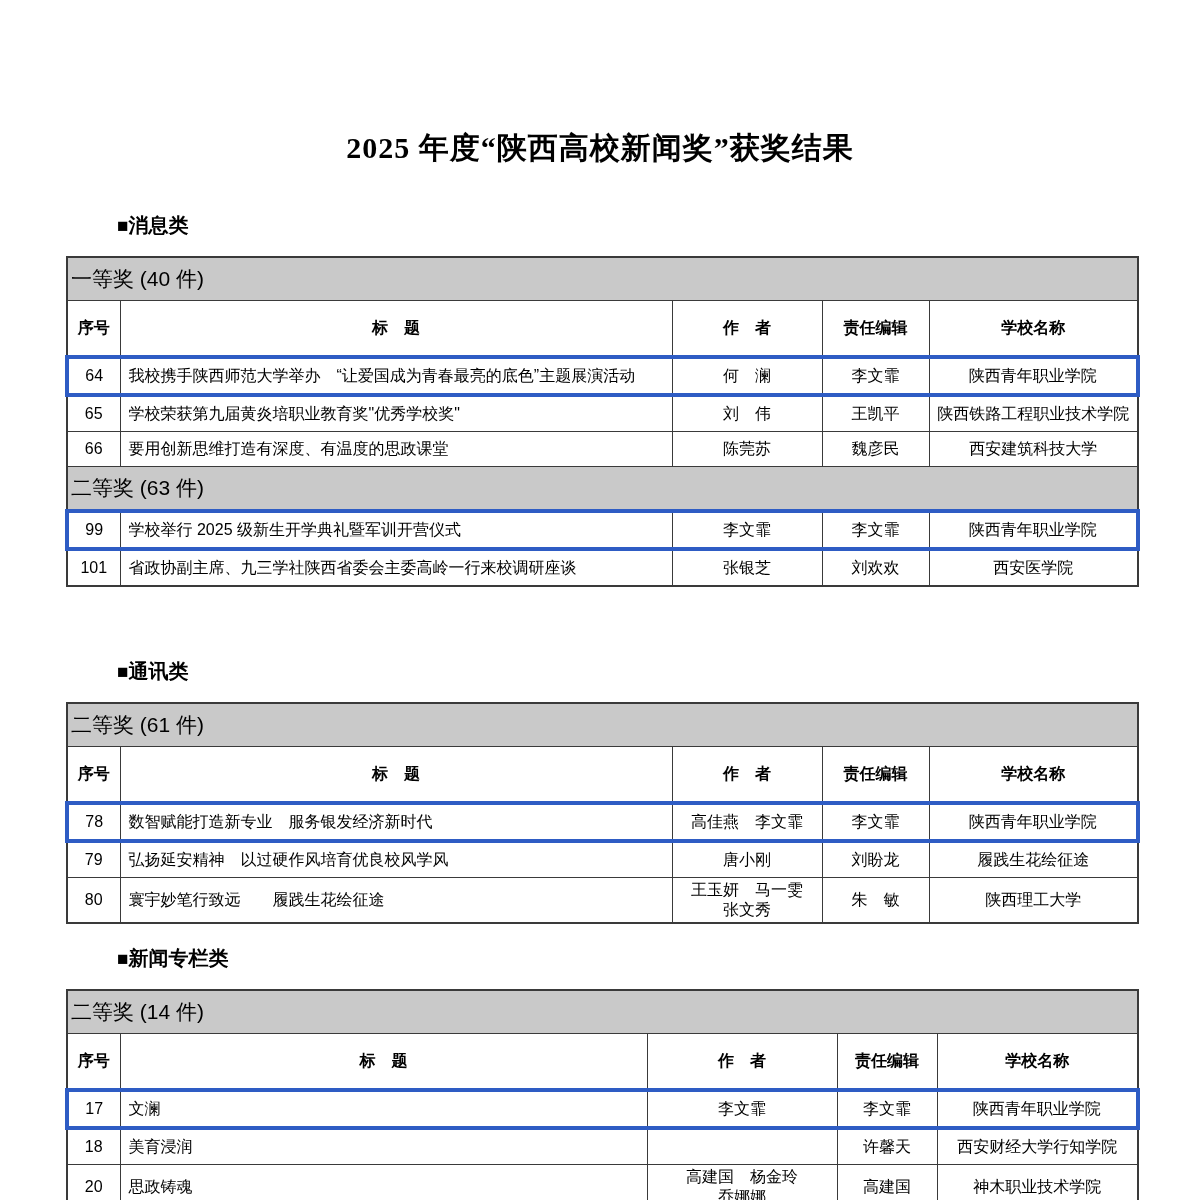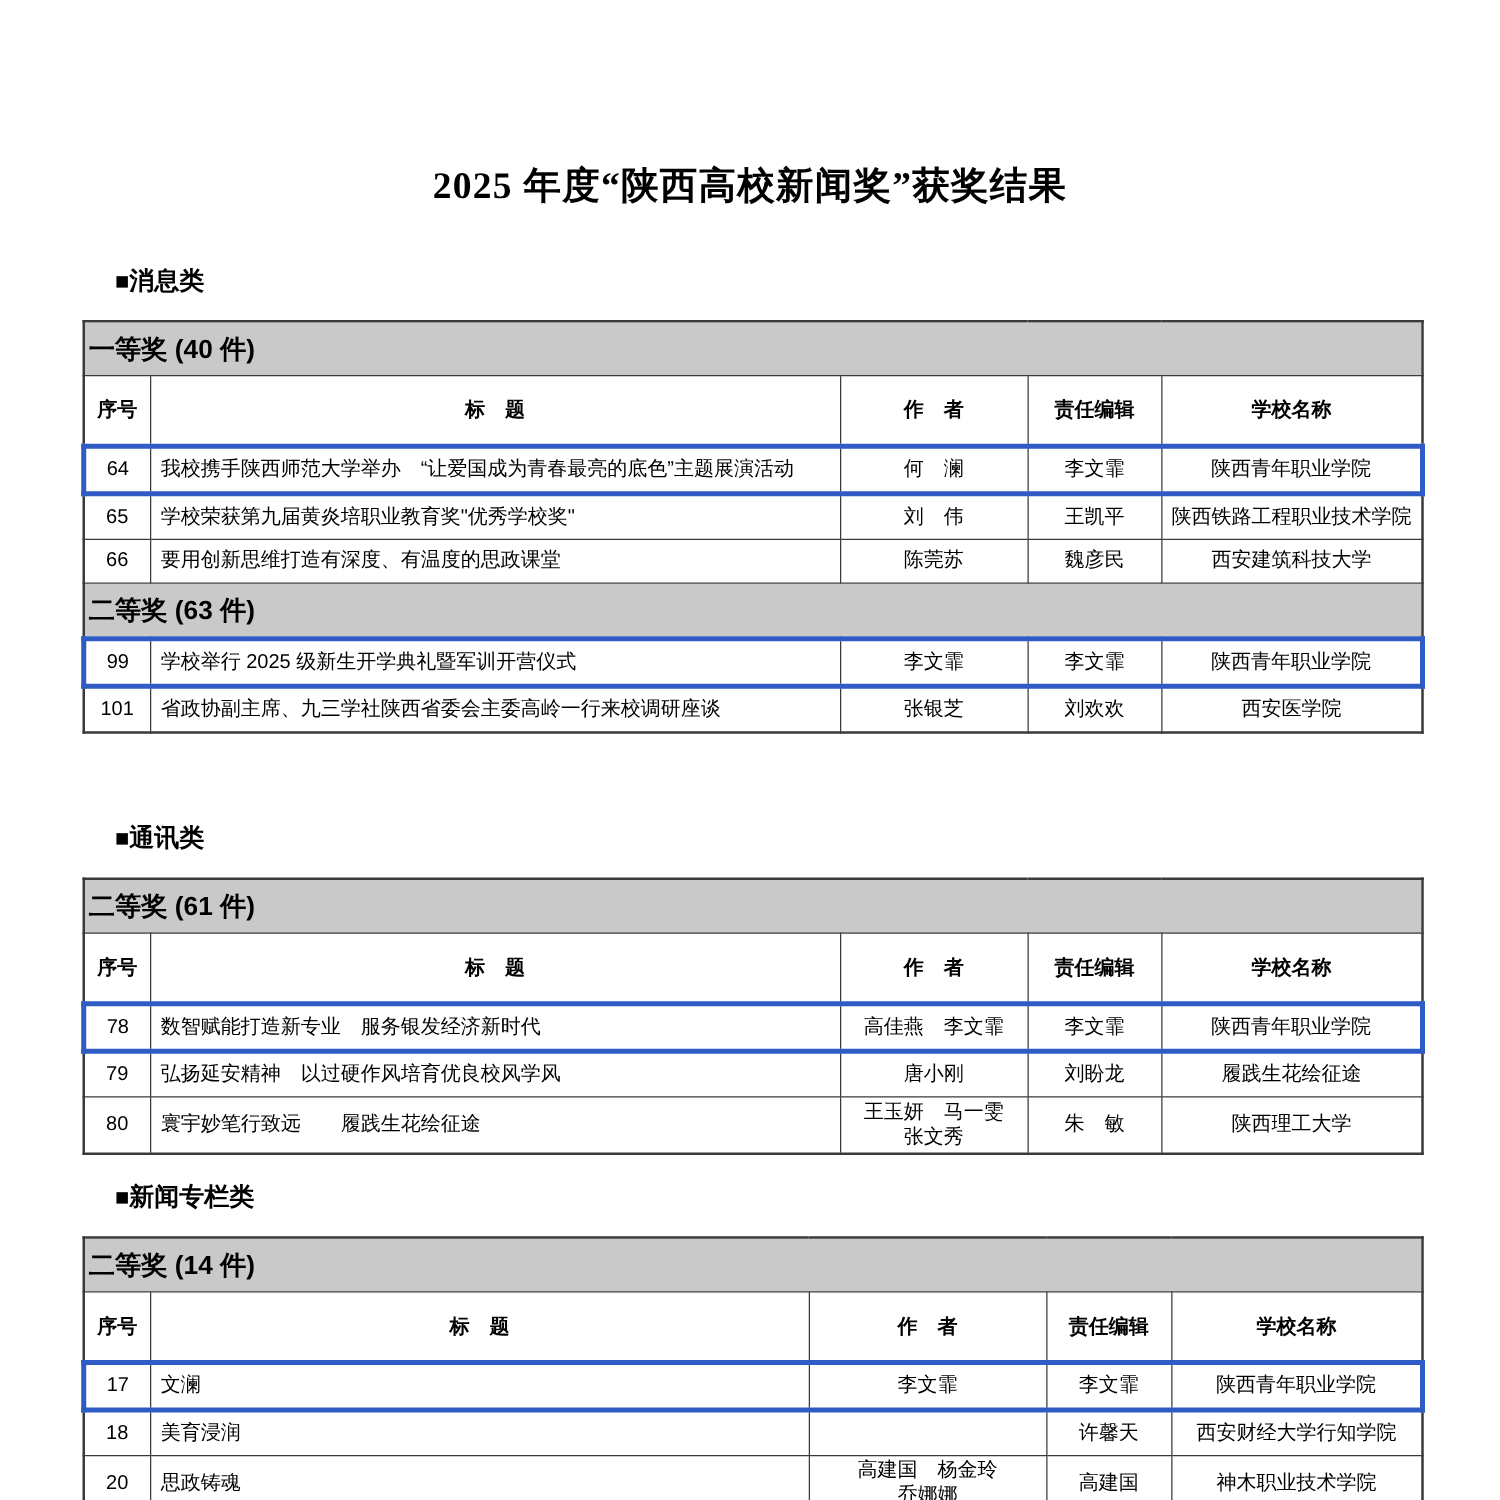--- a/index.html
+++ b/index.html
@@ -9,40 +9,40 @@
   }
   .page{position:relative;width:1200px;height:1200px;background:#fff;}
   .doc-title{
     padding-top:128px;margin:0 0 0 0;text-align:center;
     font-size:30px;font-weight:bold;letter-spacing:1px;
     font-family:"Liberation Serif","DejaVu Serif",serif;
   }
   .section-heading{
     font-family:"Liberation Sans","DejaVu Sans",sans-serif;
     font-weight:bold;font-size:20px;line-height:24px;
-    margin-left:92px;
+    margin-left:117px;
   }
   .sh-1{margin-top:44px;}
   .sh-2{margin-top:72px;}
   .sh-3{margin-top:22px;}
   .marker{font-size:19px;}
   table.awards{
     width:1071px;margin-left:65px;margin-top:18px;
     border-collapse:collapse;table-layout:fixed;
     border:2px solid #3a3a3a;
   }
   table.awards td,table.awards th{
     border:1px solid #3a3a3a;
     vertical-align:middle;
     overflow:hidden;
   }
   tr.band td{
     background:#c9c9c9;
     font-family:"Liberation Sans","DejaVu Sans",sans-serif;
-    font-weight:bold;font-size:21px;
+    font-weight:normal;font-size:21px;
     height:42px;text-align:left;padding:0 0 0 3px;
   }
   tr.cols th{
     font-family:"Liberation Sans","DejaVu Sans",sans-serif;
     font-weight:bold;font-size:16px;
     height:30px;text-align:center;padding:12px 4px;
   }
   tr.data td{
     font-size:16px;height:30px;text-align:center;
     padding:2px 4px;line-height:1.25;

